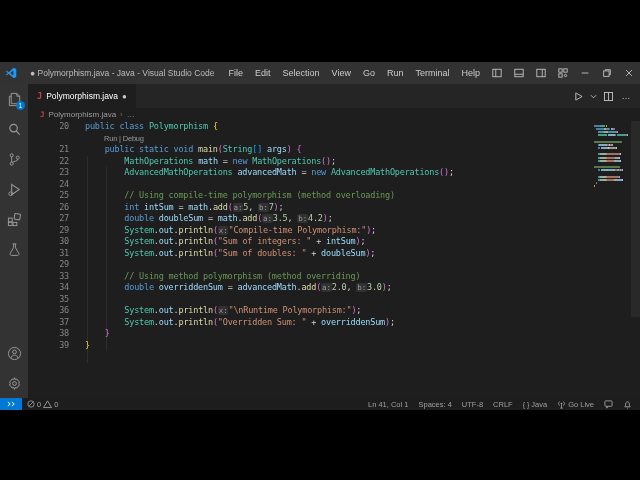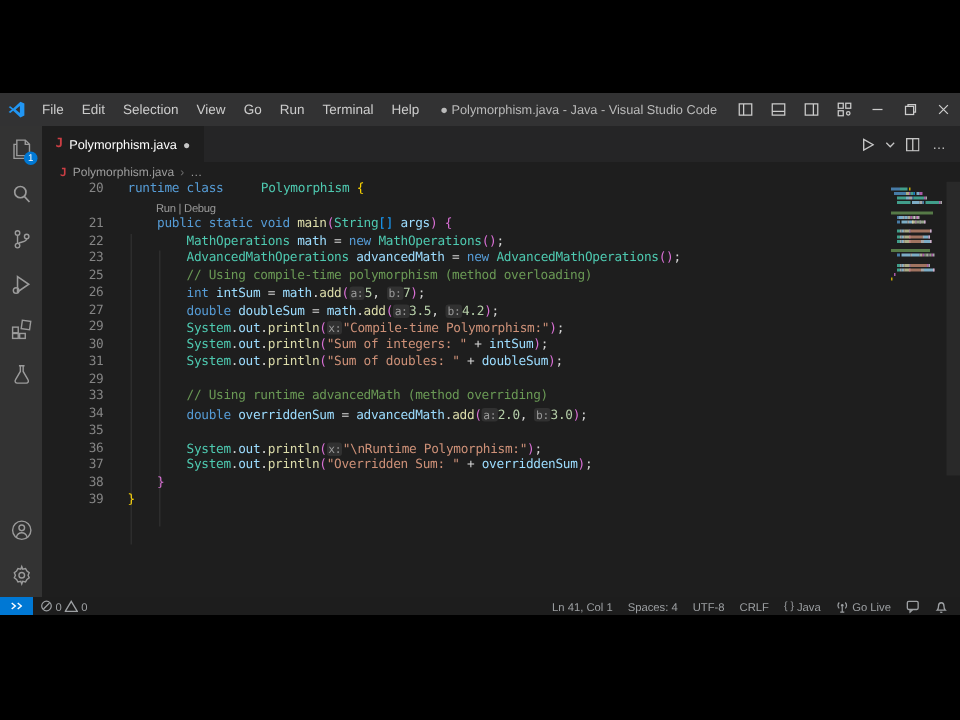--- a/index.html
+++ b/index.html
@@ -76,31 +76,31 @@
 <body>
 
 <div id="window">
 
   <div id="titlebar">
     <div id="vscode-logo">
       <svg width="12" height="12" viewBox="0 0 16 16">
           <path fill="#2196f3" d="M11.5 1L5 7 2.5 5 1 5.8 3.9 8 1 10.2l1.5.8L5 9l6.5 6 3.5-1.6V2.6L11.5 1zM11 11.2L7.2 8 11 4.8v6.4z"></path>
         </svg>
     </div>
+    <div id="title-text">● Polymorphism.java - Java - Visual Studio Code</div>
     <div id="menubar" style="display: flex;">
         <div class="menu-item">File</div>
         <div class="menu-item">Edit</div>
         <div class="menu-item">Selection</div>
         <div class="menu-item">View</div>
         <div class="menu-item">Go</div>
         <div class="menu-item">Run</div>
         <div class="menu-item">Terminal</div>
         <div class="menu-item">Help</div>
       </div>
-    <div id="title-text">● Polymorphism.java - Java - Visual Studio Code</div>
     <div class="tb-icons">
       <div class="tb-btn">
           <svg width="10" height="10" viewBox="0 0 12 12">
             <rect x="1" y="1.5" width="10" height="9" fill="none" stroke="#cccccc"></rect>
             <line x1="4.5" y1="1.5" x2="4.5" y2="10.5" stroke="#cccccc"></line>
           </svg>
         </div>
       <div class="tb-btn">
           <svg width="10" height="10" viewBox="0 0 12 12">
             <rect x="1" y="1.5" width="10" height="9" fill="none" stroke="#cccccc"></rect>
@@ -230,33 +230,34 @@
 
       <div id="breadcrumb">
         <span class="file-icon-j" style="font-size:7.5px">J</span>
         <span>Polymorphism.java</span>
         <span class="bc-sep">›</span>
         <span>…</span>
       </div>
 
       <div id="code-area">
         <div id="lines">
-            <div class="row"><div class="gutter">20</div><div class="ltext"><span style="color: rgb(86, 156, 214);">runtime class </span><span style="color: rgb(78, 201, 176); margin-left: 20px;">Polymorphism</span><span style="color: rgb(212, 212, 212);"> </span><span style="color: rgb(255, 215, 0);">{</span></div></div>
+            <div class="row"><div class="gutter">20</div><div class="ltext"><span style="color: rgb(86, 156, 214);">public class </span><span style="color: rgb(78, 201, 176);">Polymorphism</span><span style="color: rgb(212, 212, 212);"> </span><span style="color: rgb(255, 215, 0);">{</span></div></div>
             <div class="row"><div class="gutter"></div><div class="ltext codelens" style="padding-left: 19px;"><a>Run</a> <span>|</span> <a>Debug</a></div></div>
             <div class="row"><div class="gutter">21</div><div class="ltext"><span style="color: rgb(212, 212, 212);">    </span><span style="color: rgb(86, 156, 214);">public static void </span><span style="color: rgb(220, 220, 170);">main</span><span style="color: rgb(218, 112, 214);">(</span><span style="color: rgb(78, 201, 176);">String</span><span style="color: rgb(23, 159, 255);">[]</span><span style="color: rgb(212, 212, 212);"> </span><span style="color: rgb(156, 220, 254);">args</span><span style="color: rgb(218, 112, 214);">)</span><span style="color: rgb(212, 212, 212);"> </span><span style="color: rgb(218, 112, 214);">{</span></div></div>
             <div class="row"><div class="gutter">22</div><div class="ltext"><span style="color: rgb(212, 212, 212);">        </span><span style="color: rgb(78, 201, 176);">MathOperations</span><span style="color: rgb(212, 212, 212);"> </span><span style="color: rgb(156, 220, 254);">math</span><span style="color: rgb(212, 212, 212);"> = </span><span style="color: rgb(86, 156, 214);">new</span><span style="color: rgb(212, 212, 212);"> </span><span style="color: rgb(78, 201, 176);">MathOperations</span><span style="color: rgb(218, 112, 214);">()</span><span style="color: rgb(212, 212, 212);">;</span></div></div>
             <div class="row"><div class="gutter">23</div><div class="ltext"><span style="color: rgb(212, 212, 212);">        </span><span style="color: rgb(78, 201, 176);">AdvancedMathOperations</span><span style="color: rgb(212, 212, 212);"> </span><span style="color: rgb(156, 220, 254);">advancedMath</span><span style="color: rgb(212, 212, 212);"> = </span><span style="color: rgb(86, 156, 214);">new</span><span style="color: rgb(212, 212, 212);"> </span><span style="color: rgb(78, 201, 176);">AdvancedMathOperations</span><span style="color: rgb(218, 112, 214);">()</span><span style="color: rgb(212, 212, 212);">;</span></div></div>
+            <div class="row"><div class="gutter">24</div><div class="ltext"></div></div>
             <div class="row"><div class="gutter">25</div><div class="ltext"><span style="color: rgb(106, 153, 85);">        // Using compile-time polymorphism (method overloading)</span></div></div>
             <div class="row"><div class="gutter">26</div><div class="ltext"><span style="color: rgb(212, 212, 212);">        </span><span style="color: rgb(86, 156, 214);">int</span><span style="color: rgb(212, 212, 212);"> </span><span style="color: rgb(156, 220, 254);">intSum</span><span style="color: rgb(212, 212, 212);"> = </span><span style="color: rgb(156, 220, 254);">math</span><span style="color: rgb(212, 212, 212);">.</span><span style="color: rgb(220, 220, 170);">add</span><span style="color: rgb(218, 112, 214);">(</span><span class="hint">a:</span><span style="color: rgb(181, 206, 168);">5</span><span style="color: rgb(212, 212, 212);">, </span><span class="hint">b:</span><span style="color: rgb(181, 206, 168);">7</span><span style="color: rgb(218, 112, 214);">)</span><span style="color: rgb(212, 212, 212);">;</span></div></div>
             <div class="row"><div class="gutter">27</div><div class="ltext"><span style="color: rgb(212, 212, 212);">        </span><span style="color: rgb(86, 156, 214);">double</span><span style="color: rgb(212, 212, 212);"> </span><span style="color: rgb(156, 220, 254);">doubleSum</span><span style="color: rgb(212, 212, 212);"> = </span><span style="color: rgb(156, 220, 254);">math</span><span style="color: rgb(212, 212, 212);">.</span><span style="color: rgb(220, 220, 170);">add</span><span style="color: rgb(218, 112, 214);">(</span><span class="hint">a:</span><span style="color: rgb(181, 206, 168);">3.5</span><span style="color: rgb(212, 212, 212);">, </span><span class="hint">b:</span><span style="color: rgb(181, 206, 168);">4.2</span><span style="color: rgb(218, 112, 214);">)</span><span style="color: rgb(212, 212, 212);">;</span></div></div>
             <div class="row"><div class="gutter">29</div><div class="ltext"><span style="color: rgb(212, 212, 212);">        </span><span style="color: rgb(78, 201, 176);">System</span><span style="color: rgb(212, 212, 212);">.</span><span style="color: rgb(156, 220, 254);">out</span><span style="color: rgb(212, 212, 212);">.</span><span style="color: rgb(220, 220, 170);">println</span><span style="color: rgb(218, 112, 214);">(</span><span class="hint">x:</span><span style="color: rgb(206, 145, 120);">"Compile-time Polymorphism:"</span><span style="color: rgb(218, 112, 214);">)</span><span style="color: rgb(212, 212, 212);">;</span></div></div>
             <div class="row"><div class="gutter">30</div><div class="ltext"><span style="color: rgb(212, 212, 212);">        </span><span style="color: rgb(78, 201, 176);">System</span><span style="color: rgb(212, 212, 212);">.</span><span style="color: rgb(156, 220, 254);">out</span><span style="color: rgb(212, 212, 212);">.</span><span style="color: rgb(220, 220, 170);">println</span><span style="color: rgb(218, 112, 214);">(</span><span style="color: rgb(206, 145, 120);">"Sum of integers: "</span><span style="color: rgb(212, 212, 212);"> + </span><span style="color: rgb(156, 220, 254);">intSum</span><span style="color: rgb(218, 112, 214);">)</span><span style="color: rgb(212, 212, 212);">;</span></div></div>
             <div class="row"><div class="gutter">31</div><div class="ltext"><span style="color: rgb(212, 212, 212);">        </span><span style="color: rgb(78, 201, 176);">System</span><span style="color: rgb(212, 212, 212);">.</span><span style="color: rgb(156, 220, 254);">out</span><span style="color: rgb(212, 212, 212);">.</span><span style="color: rgb(220, 220, 170);">println</span><span style="color: rgb(218, 112, 214);">(</span><span style="color: rgb(206, 145, 120);">"Sum of doubles: "</span><span style="color: rgb(212, 212, 212);"> + </span><span style="color: rgb(156, 220, 254);">doubleSum</span><span style="color: rgb(218, 112, 214);">)</span><span style="color: rgb(212, 212, 212);">;</span></div></div>
             <div class="row"><div class="gutter">29</div><div class="ltext"></div></div>
-            <div class="row"><div class="gutter">33</div><div class="ltext"><span style="color: rgb(106, 153, 85);">        // Using runtime advancedMath (method overriding)</span></div></div>
+            <div class="row"><div class="gutter">33</div><div class="ltext"><span style="color: rgb(106, 153, 85);">        // Using method polymorphism (method overriding)</span></div></div>
             <div class="row"><div class="gutter">34</div><div class="ltext"><span style="color: rgb(212, 212, 212);">        </span><span style="color: rgb(86, 156, 214);">double</span><span style="color: rgb(212, 212, 212);"> </span><span style="color: rgb(156, 220, 254);">overriddenSum</span><span style="color: rgb(212, 212, 212);"> = </span><span style="color: rgb(156, 220, 254);">advancedMath</span><span style="color: rgb(212, 212, 212);">.</span><span style="color: rgb(220, 220, 170);">add</span><span style="color: rgb(218, 112, 214);">(</span><span class="hint">a:</span><span style="color: rgb(181, 206, 168);">2.0</span><span style="color: rgb(212, 212, 212);">, </span><span class="hint">b:</span><span style="color: rgb(181, 206, 168);">3.0</span><span style="color: rgb(218, 112, 214);">)</span><span style="color: rgb(212, 212, 212);">;</span></div></div>
             <div class="row"><div class="gutter">35</div><div class="ltext"></div></div>
             <div class="row"><div class="gutter">36</div><div class="ltext"><span style="color: rgb(212, 212, 212);">        </span><span style="color: rgb(78, 201, 176);">System</span><span style="color: rgb(212, 212, 212);">.</span><span style="color: rgb(156, 220, 254);">out</span><span style="color: rgb(212, 212, 212);">.</span><span style="color: rgb(220, 220, 170);">println</span><span style="color: rgb(218, 112, 214);">(</span><span class="hint">x:</span><span style="color: rgb(206, 145, 120);">"\nRuntime Polymorphism:"</span><span style="color: rgb(218, 112, 214);">)</span><span style="color: rgb(212, 212, 212);">;</span></div></div>
             <div class="row"><div class="gutter">37</div><div class="ltext"><span style="color: rgb(212, 212, 212);">        </span><span style="color: rgb(78, 201, 176);">System</span><span style="color: rgb(212, 212, 212);">.</span><span style="color: rgb(156, 220, 254);">out</span><span style="color: rgb(212, 212, 212);">.</span><span style="color: rgb(220, 220, 170);">println</span><span style="color: rgb(218, 112, 214);">(</span><span style="color: rgb(206, 145, 120);">"Overridden Sum: "</span><span style="color: rgb(212, 212, 212);"> + </span><span style="color: rgb(156, 220, 254);">overriddenSum</span><span style="color: rgb(218, 112, 214);">)</span><span style="color: rgb(212, 212, 212);">;</span></div></div>
             <div class="row"><div class="gutter">38</div><div class="ltext"><span style="color: rgb(212, 212, 212);">    </span><span style="color: rgb(218, 112, 214);">}</span></div></div>
             <div class="row"><div class="gutter">39</div><div class="ltext"><span style="color: rgb(255, 215, 0);">}</span></div></div>
           </div>
         <div class="indent-guide" style="left:59px; top:34.5px; height:207px;"></div>
         <div class="indent-guide" style="left:78px; top:46px; height:184px;"></div>
         <div id="minimap">

